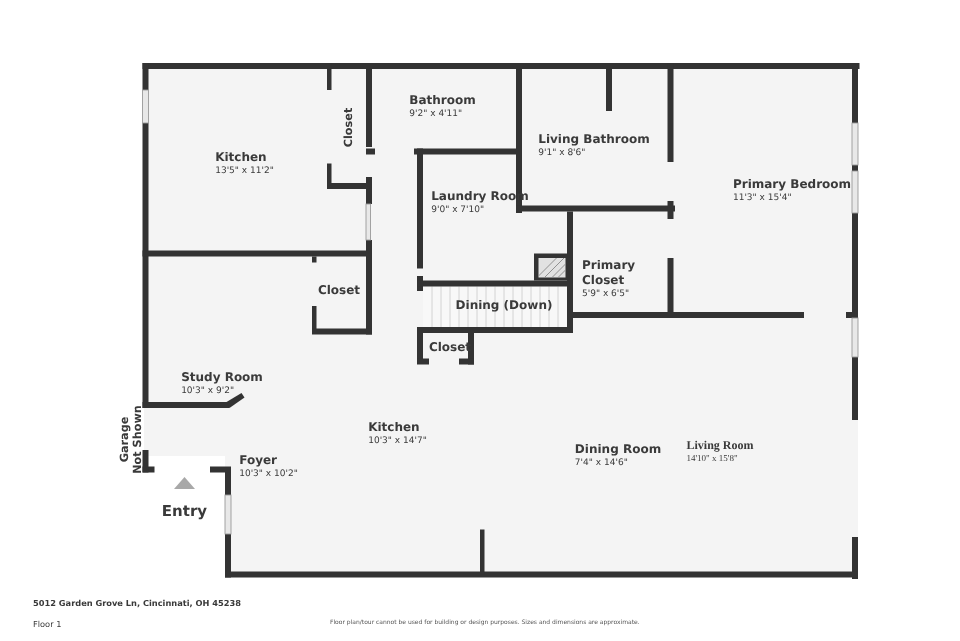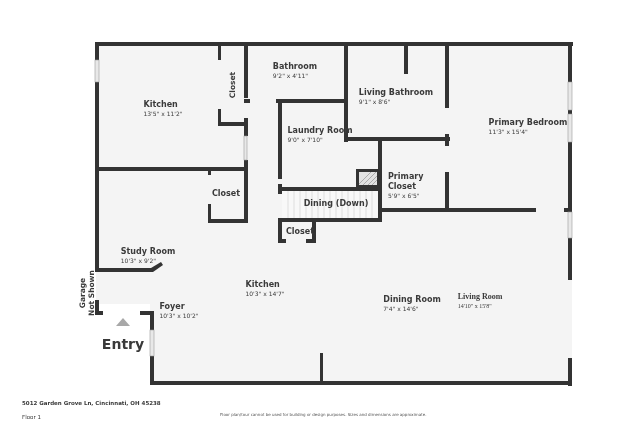--- a/index.html
+++ b/index.html
@@ -9,21 +9,21 @@
   .floor { fill:#f4f4f4; }
   .win { fill:#e8e8e8; stroke:#9a9a9a; stroke-width:0.6; }
   .label { position:absolute; color:#3a3a3a; font-family:"DejaVu Sans", sans-serif; }
   .room { position:absolute; color:#3a3a3a; white-space:nowrap; transform:translate(-50%,-50%); }
   .room .n { font-size:8px; font-weight:bold; line-height:10px; }
   .room .d { font-size:6px; line-height:8px; }
   .addr { left:22px; top:400px; font-size:5.5px; font-weight:bold; }
   .floorlbl { left:22px; top:414px; font-size:5.5px; }
   .disclaimer { left:220px; top:412px; font-size:4px; color:#555; }
   .vert { position:absolute; transform:translate(-50%,-50%) rotate(-90deg); white-space:nowrap; font-size:7.5px; font-weight:bold; color:#3a3a3a; text-align:center; line-height:9px; }
-  .entry { position:absolute; left:123px; top:336px; transform:translateX(-50%); font-size:14px; font-weight:bold; color:#3a3a3a; }
+  .entry { position:absolute; left:123px; top:336px; transform:translateX(-50%); font-size:10px; font-weight:bold; color:#3a3a3a; }
 </style>
 </head>
 <body>
 
 <svg id="plan" viewBox="0 0 640 427" xmlns="http://www.w3.org/2000/svg">
 
   <g>
     <rect class="floor" x="96" y="44" width="476" height="260"></rect>
     <rect class="floor" x="150" y="300" width="422" height="84"></rect>
   </g>

